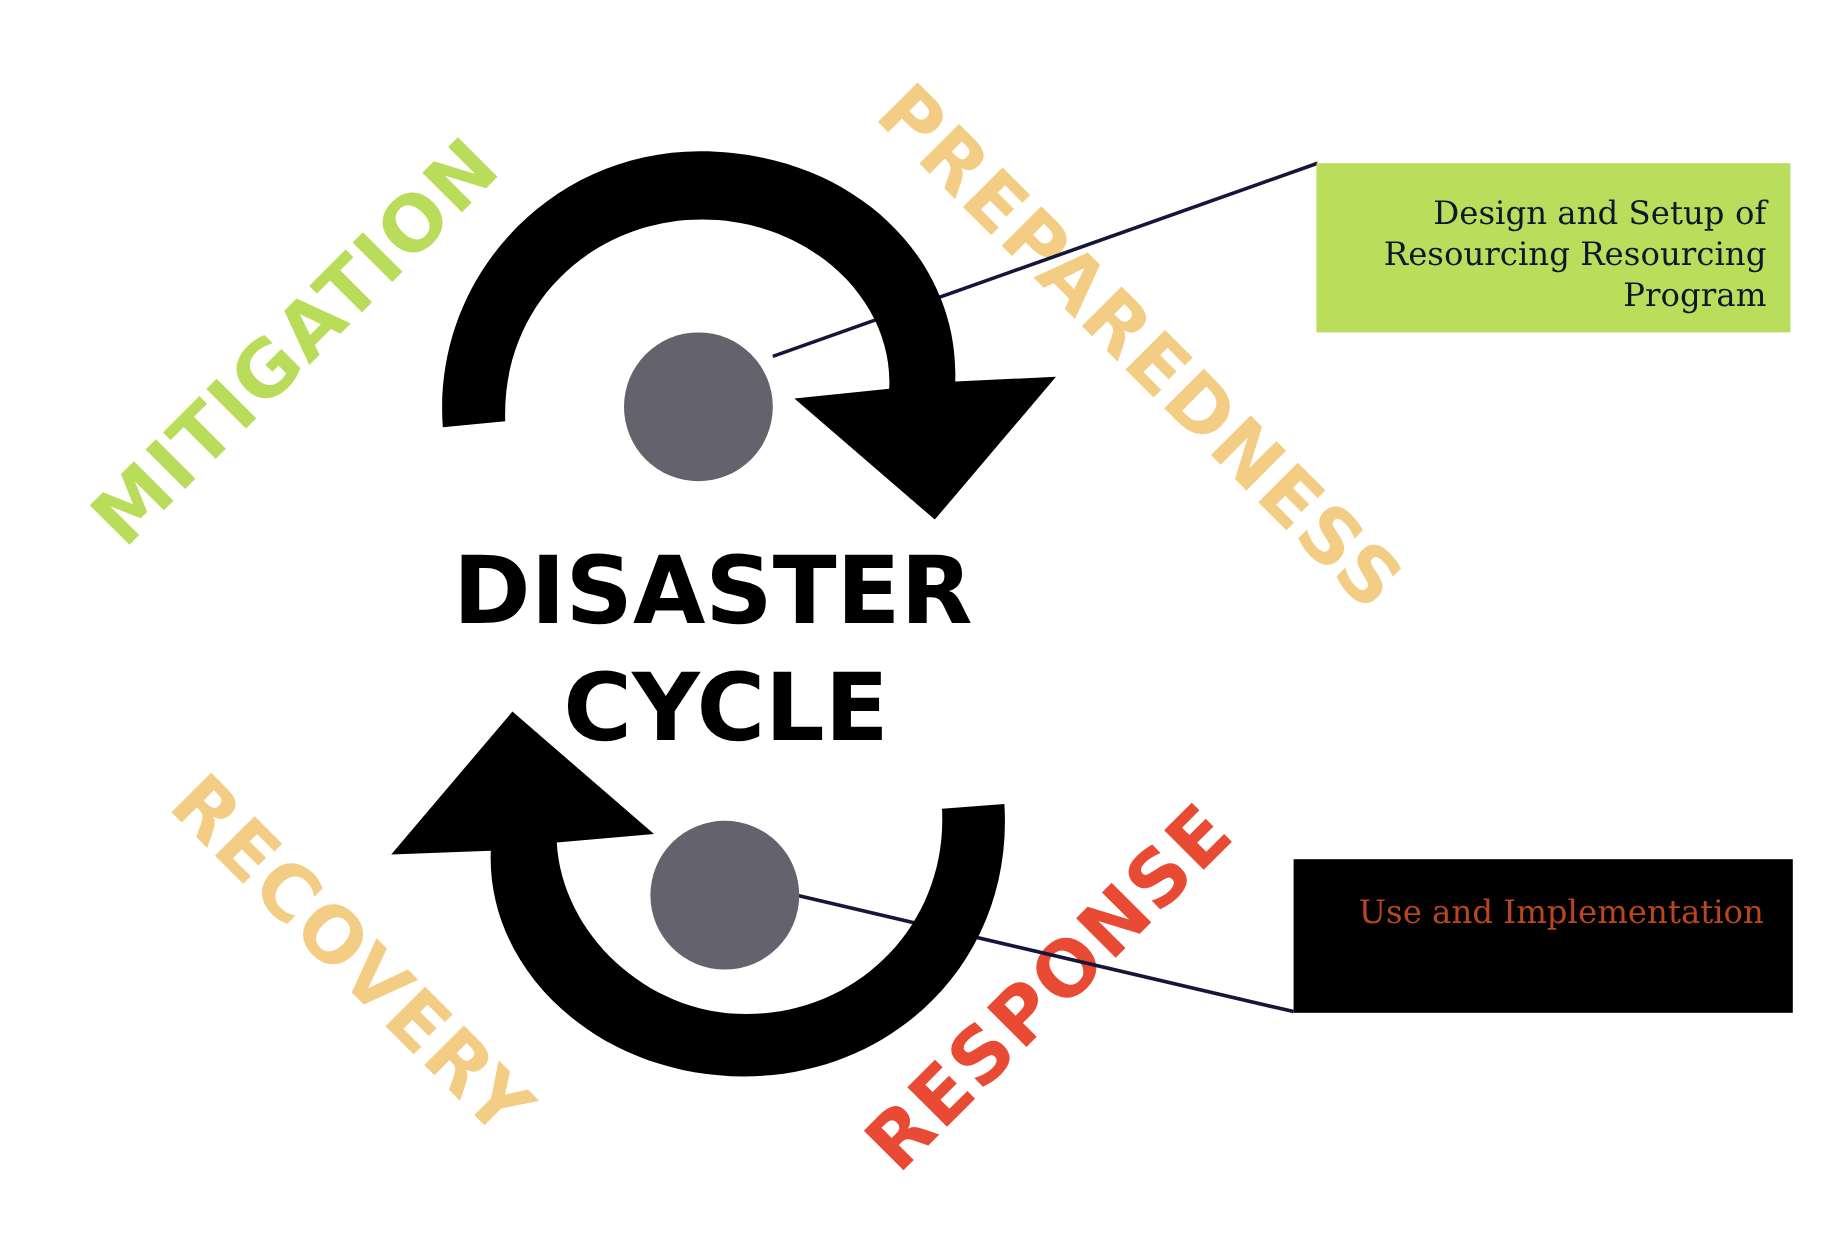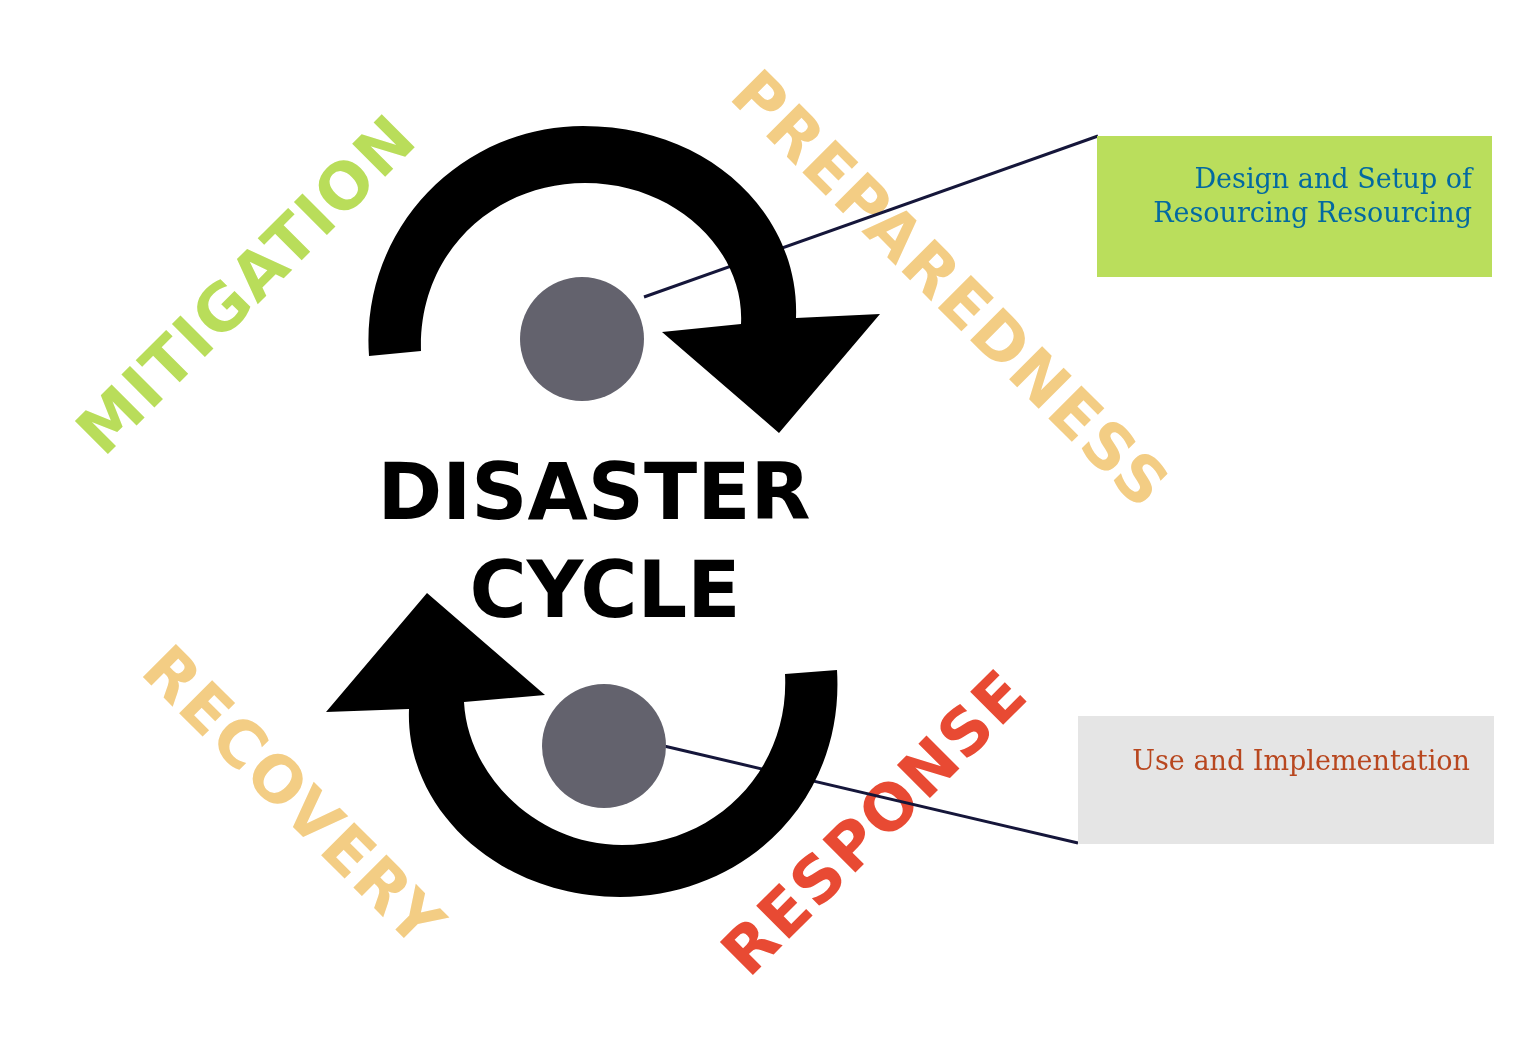--- a/index.html
+++ b/index.html
@@ -72,21 +72,22 @@
              Z" fill="#000000"></path>
 
     <circle cx="582" cy="339" r="62" fill="#63626d"></circle>
     <circle cx="604" cy="746" r="62" fill="#63626d"></circle>
 
     <text class="title-text" x="594" y="519" font-size="78" text-anchor="middle" fill="#000000">DISASTER</text>
     <text class="title-text" x="605" y="617" font-size="78" text-anchor="middle" fill="#000000">CYCLE</text>
   </svg>
 
   
-  <div id="callout-top" class="callout" style="background:#bade5c;color:#0369a1;padding-left:28px;">
+  <div id="callout-top" class="callout" style="background:#bade5c;color:#0f172a;padding-left:28px;">
     <span>Design and Setup of</span>
     <span>Resourcing Resourcing</span>
+    <span>Program</span>
   </div>
 
-  <div id="callout-bottom" class="callout" style="background:#e5e5e5;color:#b8471f;">
+  <div id="callout-bottom" class="callout" style="background:#000000;color:#b8471f;">
     <span>Use and Implementation</span>
   </div>
 </div>
 
 </body></html>

